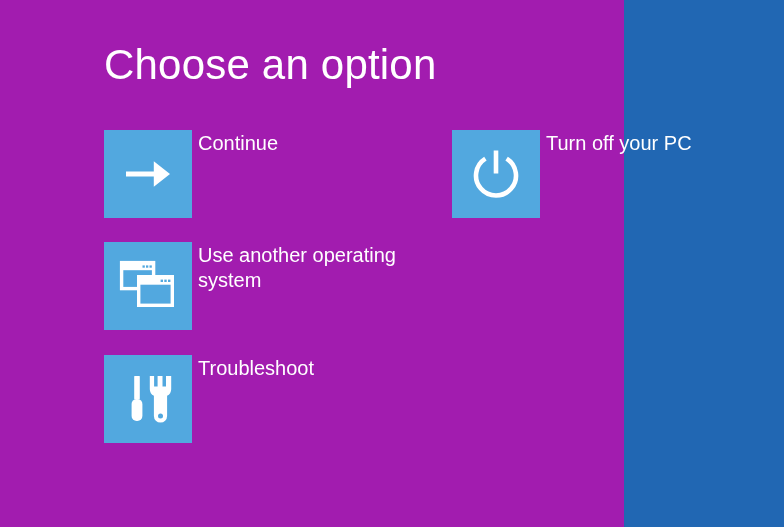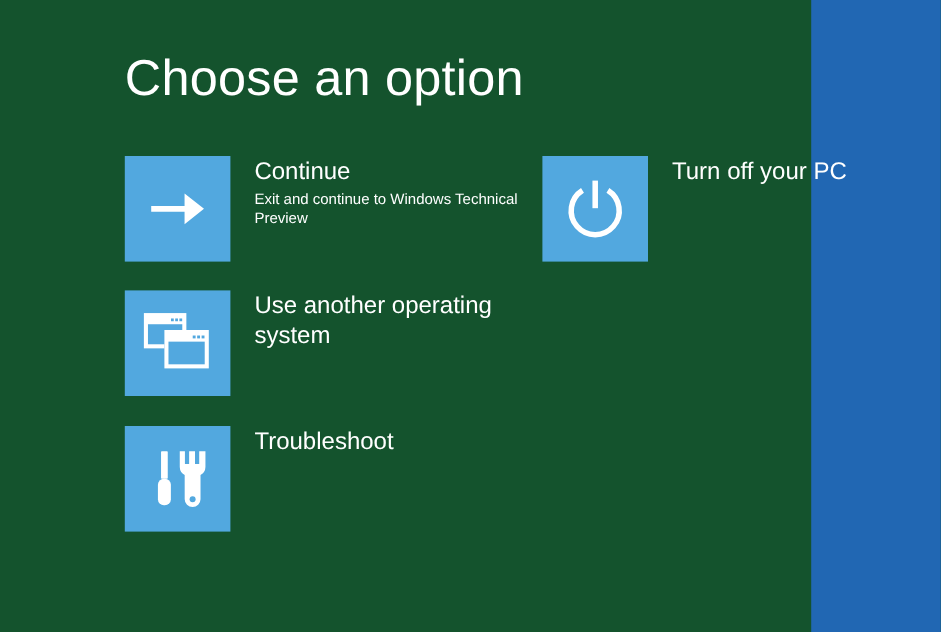--- a/index.html
+++ b/index.html
@@ -11,23 +11,23 @@
     width: 784px;
     height: 527px;
     overflow: hidden;
     background: #2167b3;
     font-family: "Liberation Sans", sans-serif;
     color: #ffffff;
     -webkit-font-smoothing: antialiased;
   }
   .screen {
     position: relative;
-    width: 676px;
+    width: 624px;
     height: 527px;
-    background: #14532d;
+    background: #a21caf;
   }
 
   
   .page-title {
     position: absolute;
     left: 104px;
     top: 38px;
     font-size: 42px;
     font-weight: 300;
     letter-spacing: 0.2px;
@@ -52,21 +52,21 @@
     height: 88px;
     background: #52a8df;
     flex: 0 0 88px;
     display: flex;
     align-items: center;
     justify-content: center;
     position: relative;
   }
 
   .option-text {
-    margin-left: 20px;
+    margin-left: 6px;
     width: 232px;
     padding-top: 1px;
   }
   .option-heading {
     font-size: 20px;
     font-weight: 300;
     line-height: 25px;
     color: #ffffff;
     margin: 0;
   }
@@ -93,21 +93,20 @@
   <div class="option option-left-1">
     <div class="tile">
       <span>
         <svg class="icon-svg" width="56" height="56" viewBox="0 0 56 56" aria-hidden="true">
           <path d="M6 25.6 H33.8 V15.2 L50 28 L33.8 40.8 V30.4 H6 Z" fill="#ffffff"></path>
         </svg>
       </span>
     </div>
     <div class="option-text">
       <div class="option-heading">Continue</div>
-      <div class="option-desc">Exit and continue to Windows Technical Preview</div>
     </div>
   </div>
 
   <div class="option option-left-2">
     <div class="tile">
       <span>
         <svg class="icon-svg" width="58" height="52" viewBox="0 0 58 52" aria-hidden="true">
 
           <g fill="none" stroke="#ffffff" stroke-width="3.4">
             <rect x="2.6" y="2.6" width="32" height="26"></rect>

